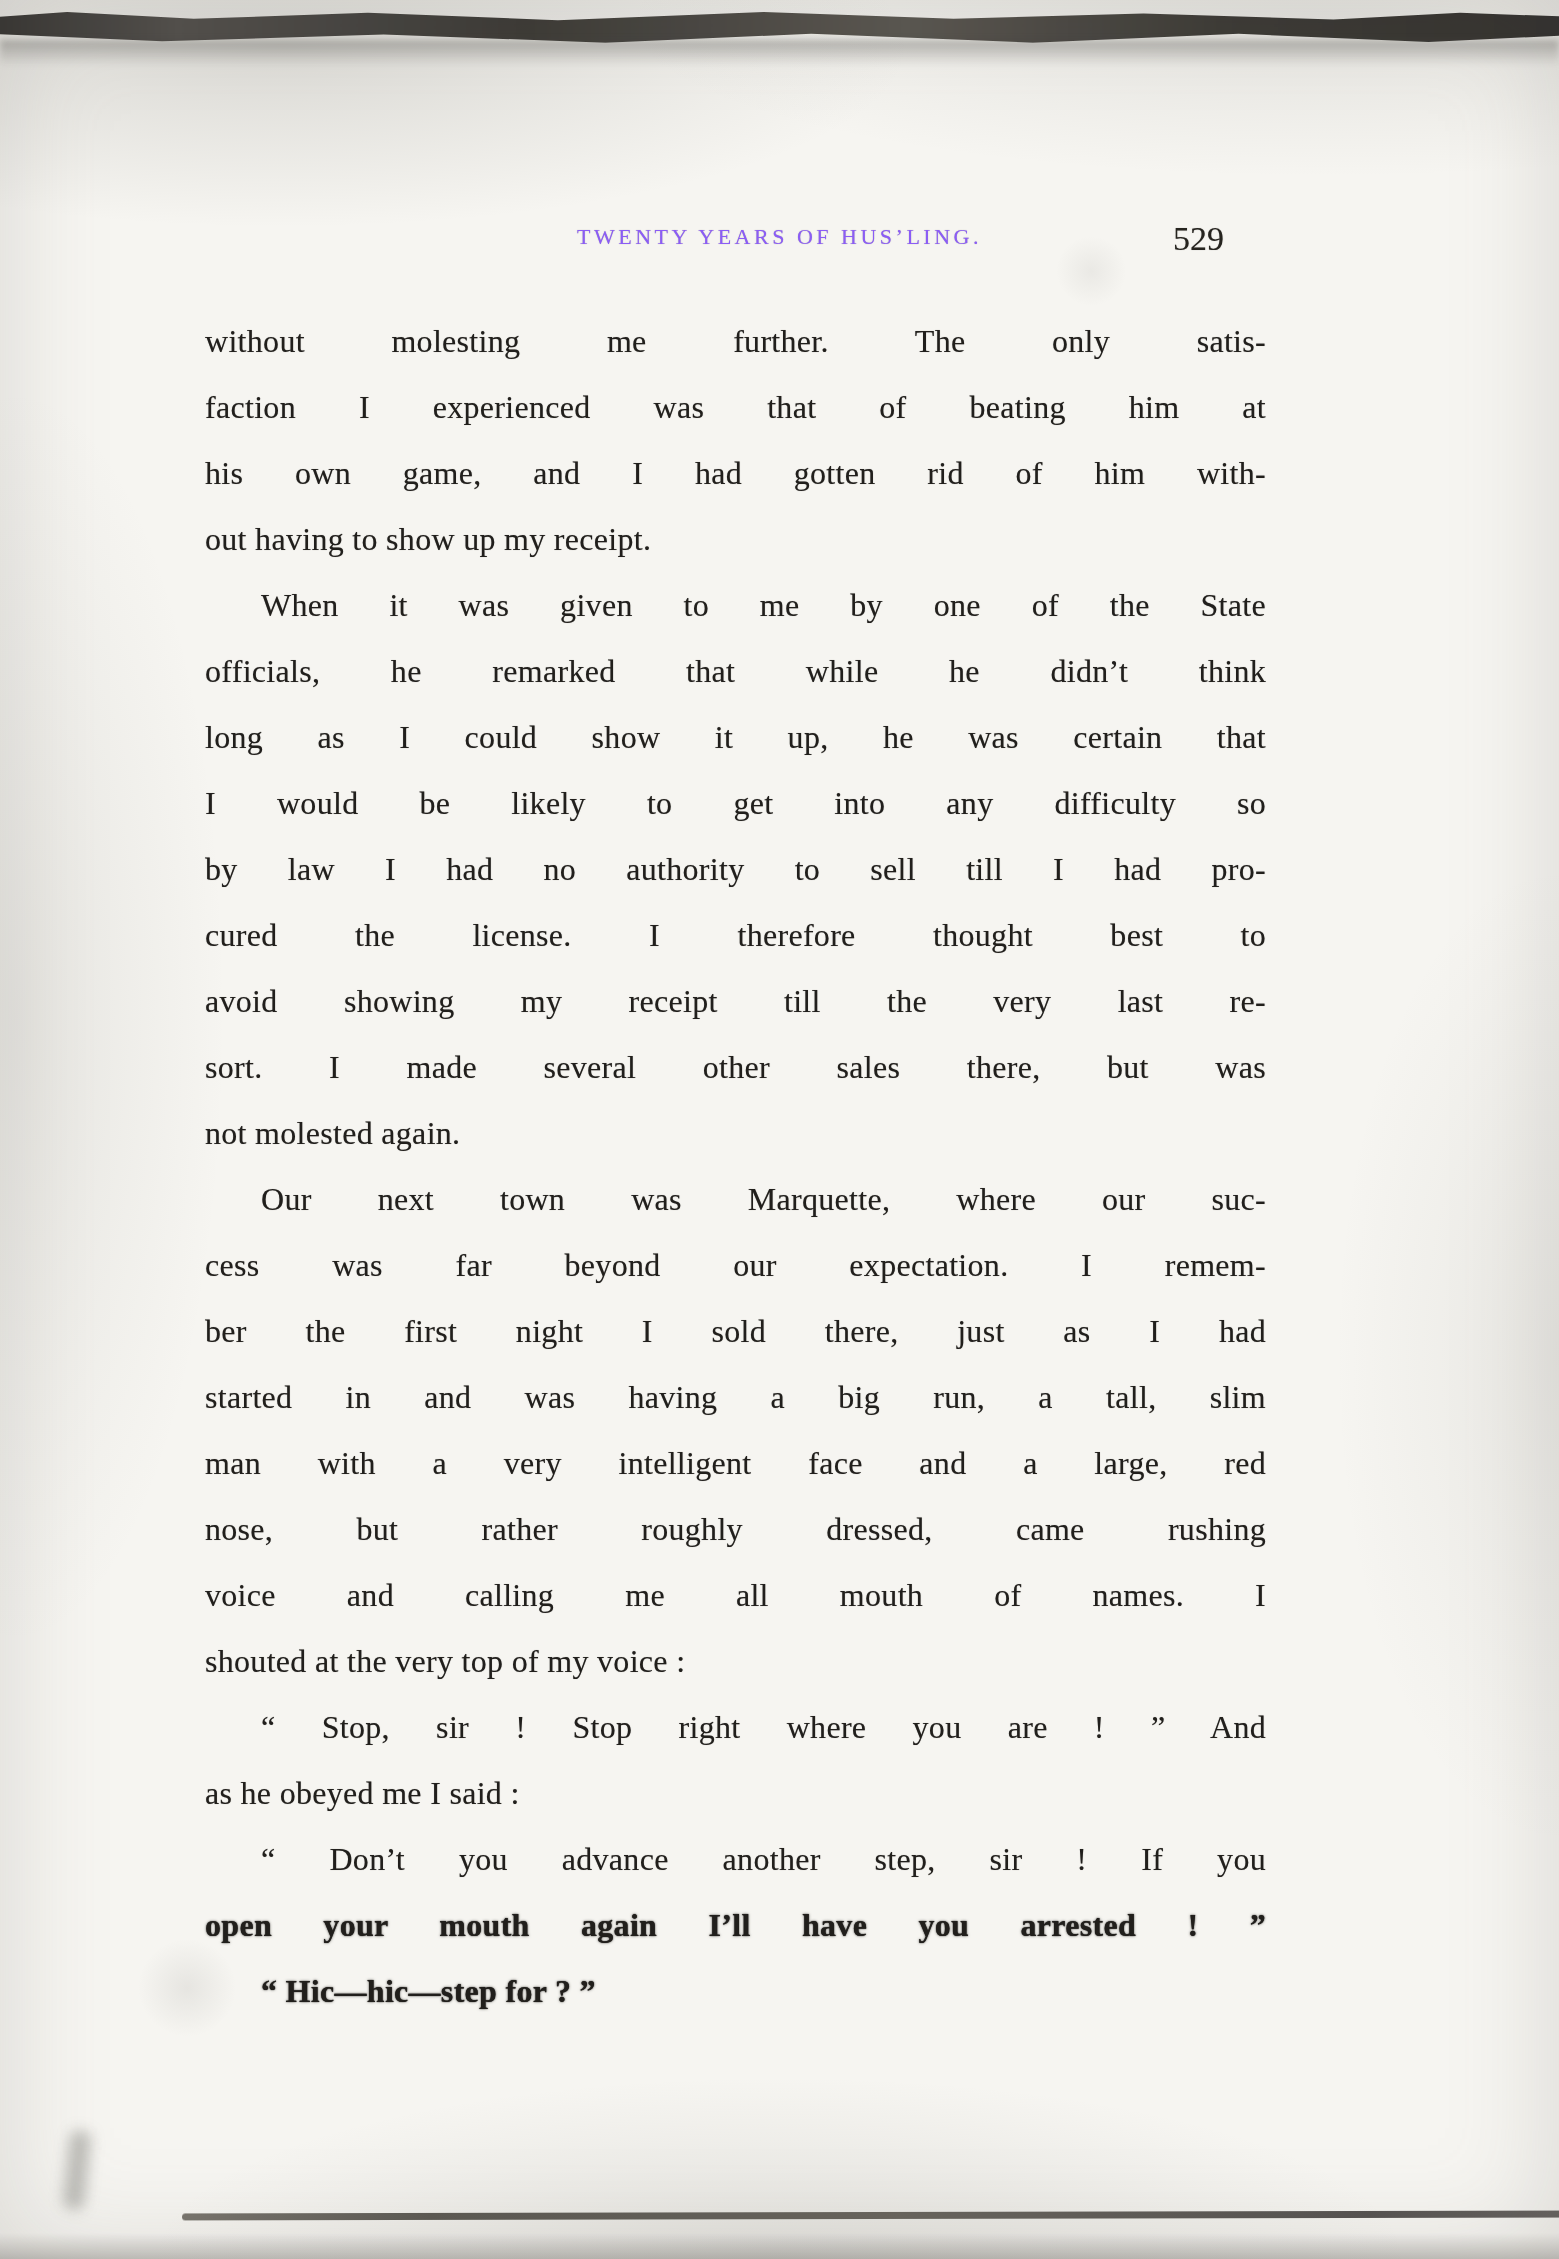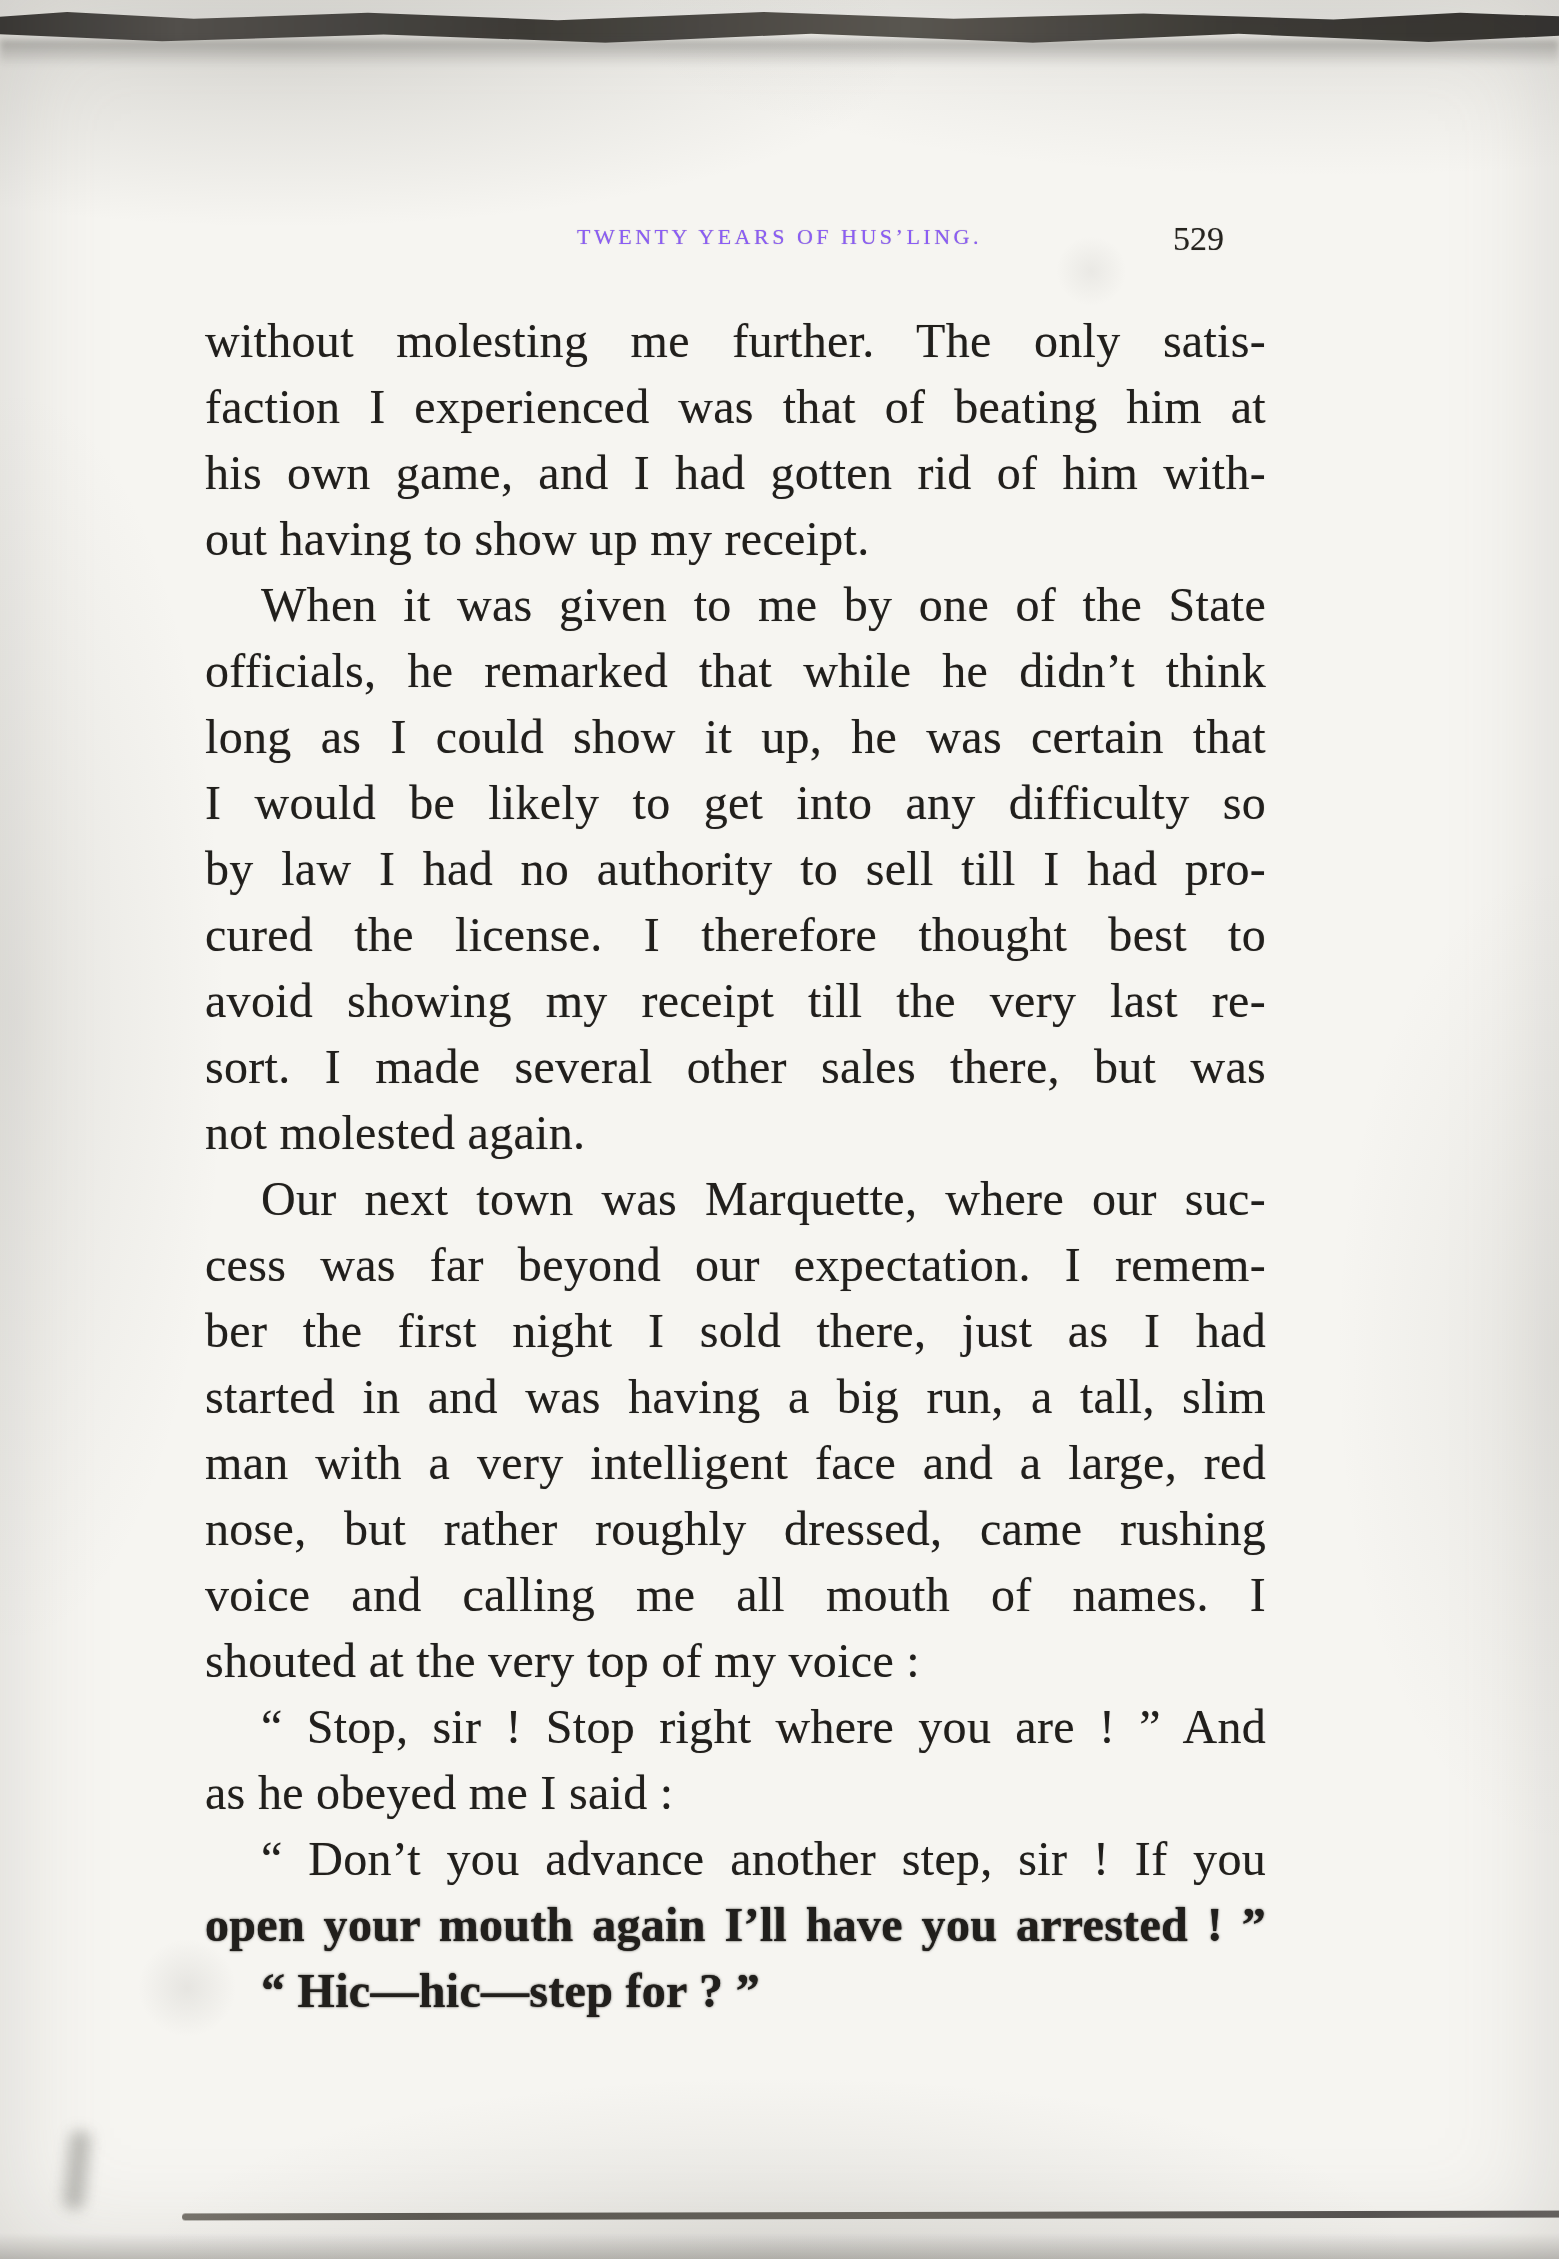--- a/index.html
+++ b/index.html
@@ -73,21 +73,21 @@
     margin-left: 44px;
   }
   .page-number {
     position: absolute; right: 42px; top: -4px;
     font-size: 34px; color: #26241f;
     text-shadow: 0 0 1px rgba(40,38,34,0.35);
   }
   
   .body-text {
     position: absolute; top: 308px; left: 205px; width: 1061px;
-    font-size: 48px; line-height: 66px;
+    font-size: 32px; line-height: 66px;
     letter-spacing: 0.3px;
     text-shadow: 0 0 0.8px rgba(33,31,28,0.45);
   }
   .para { margin: 0; padding: 0; }
   .line { display: block; }
   .jl { text-align: justify; text-align-last: justify; text-justify: inter-word; }
   .last { text-align: left; }
   .indent { text-indent: 56px; }
   .smudge {
     font-weight: bold;

